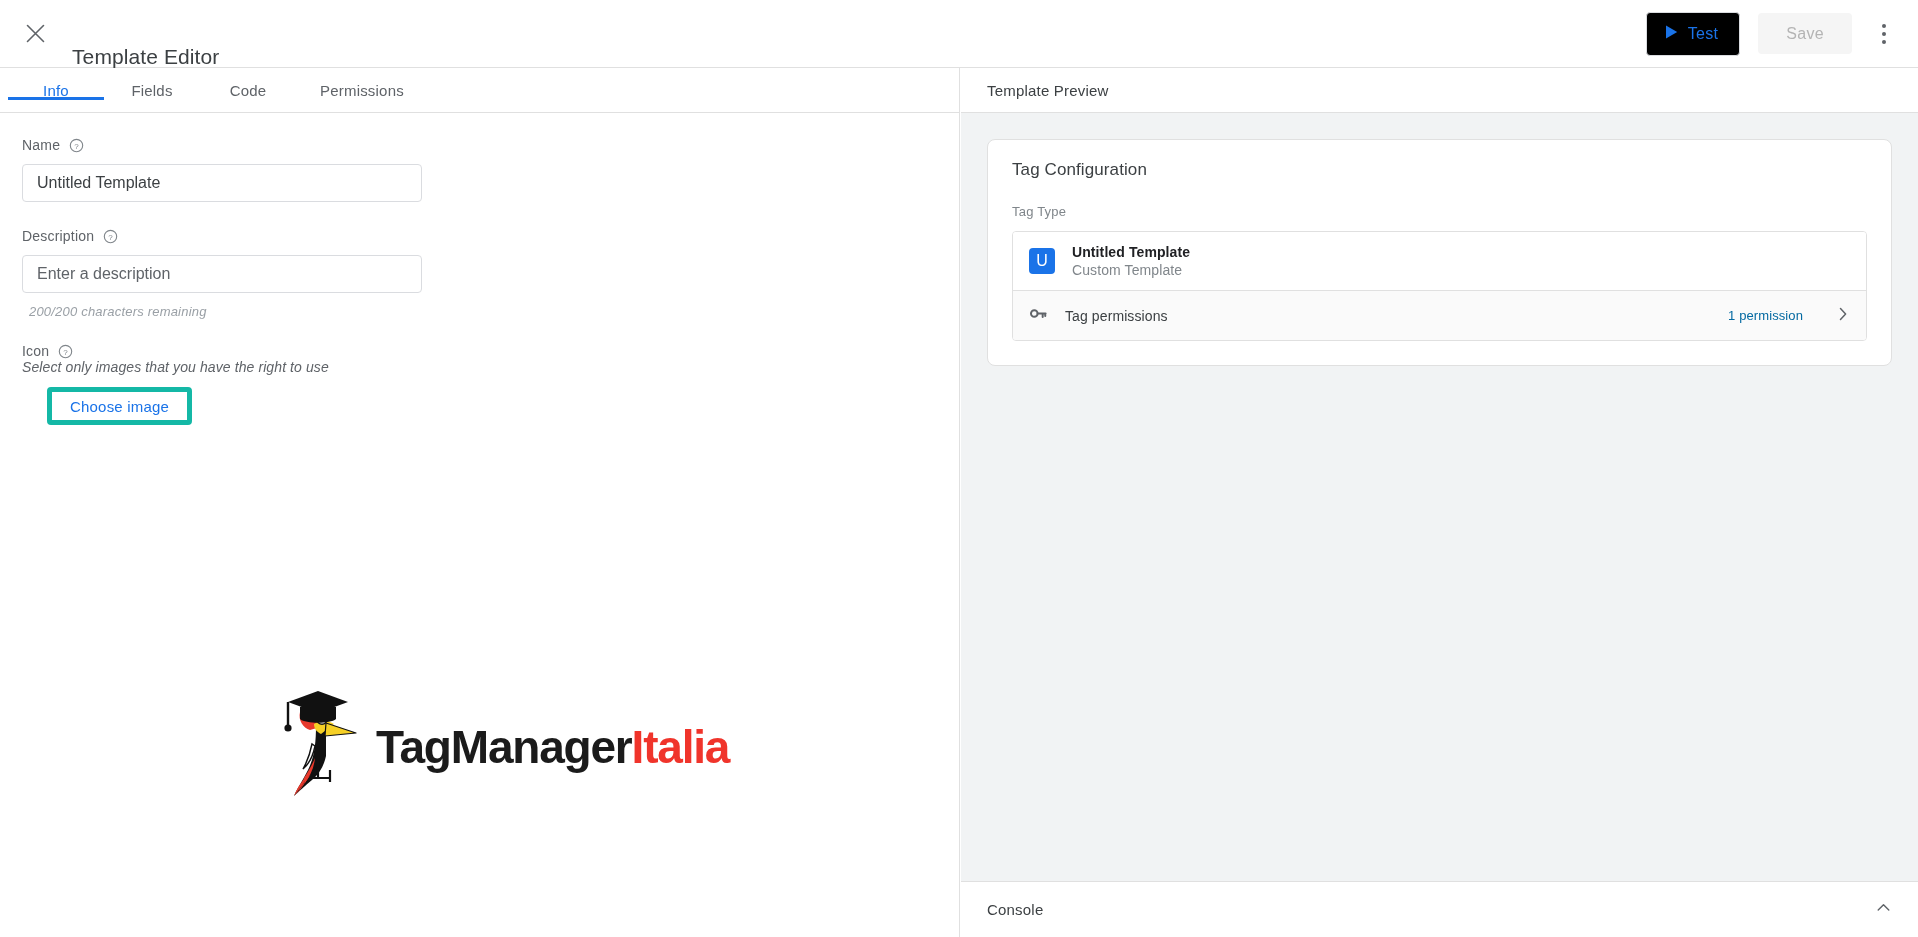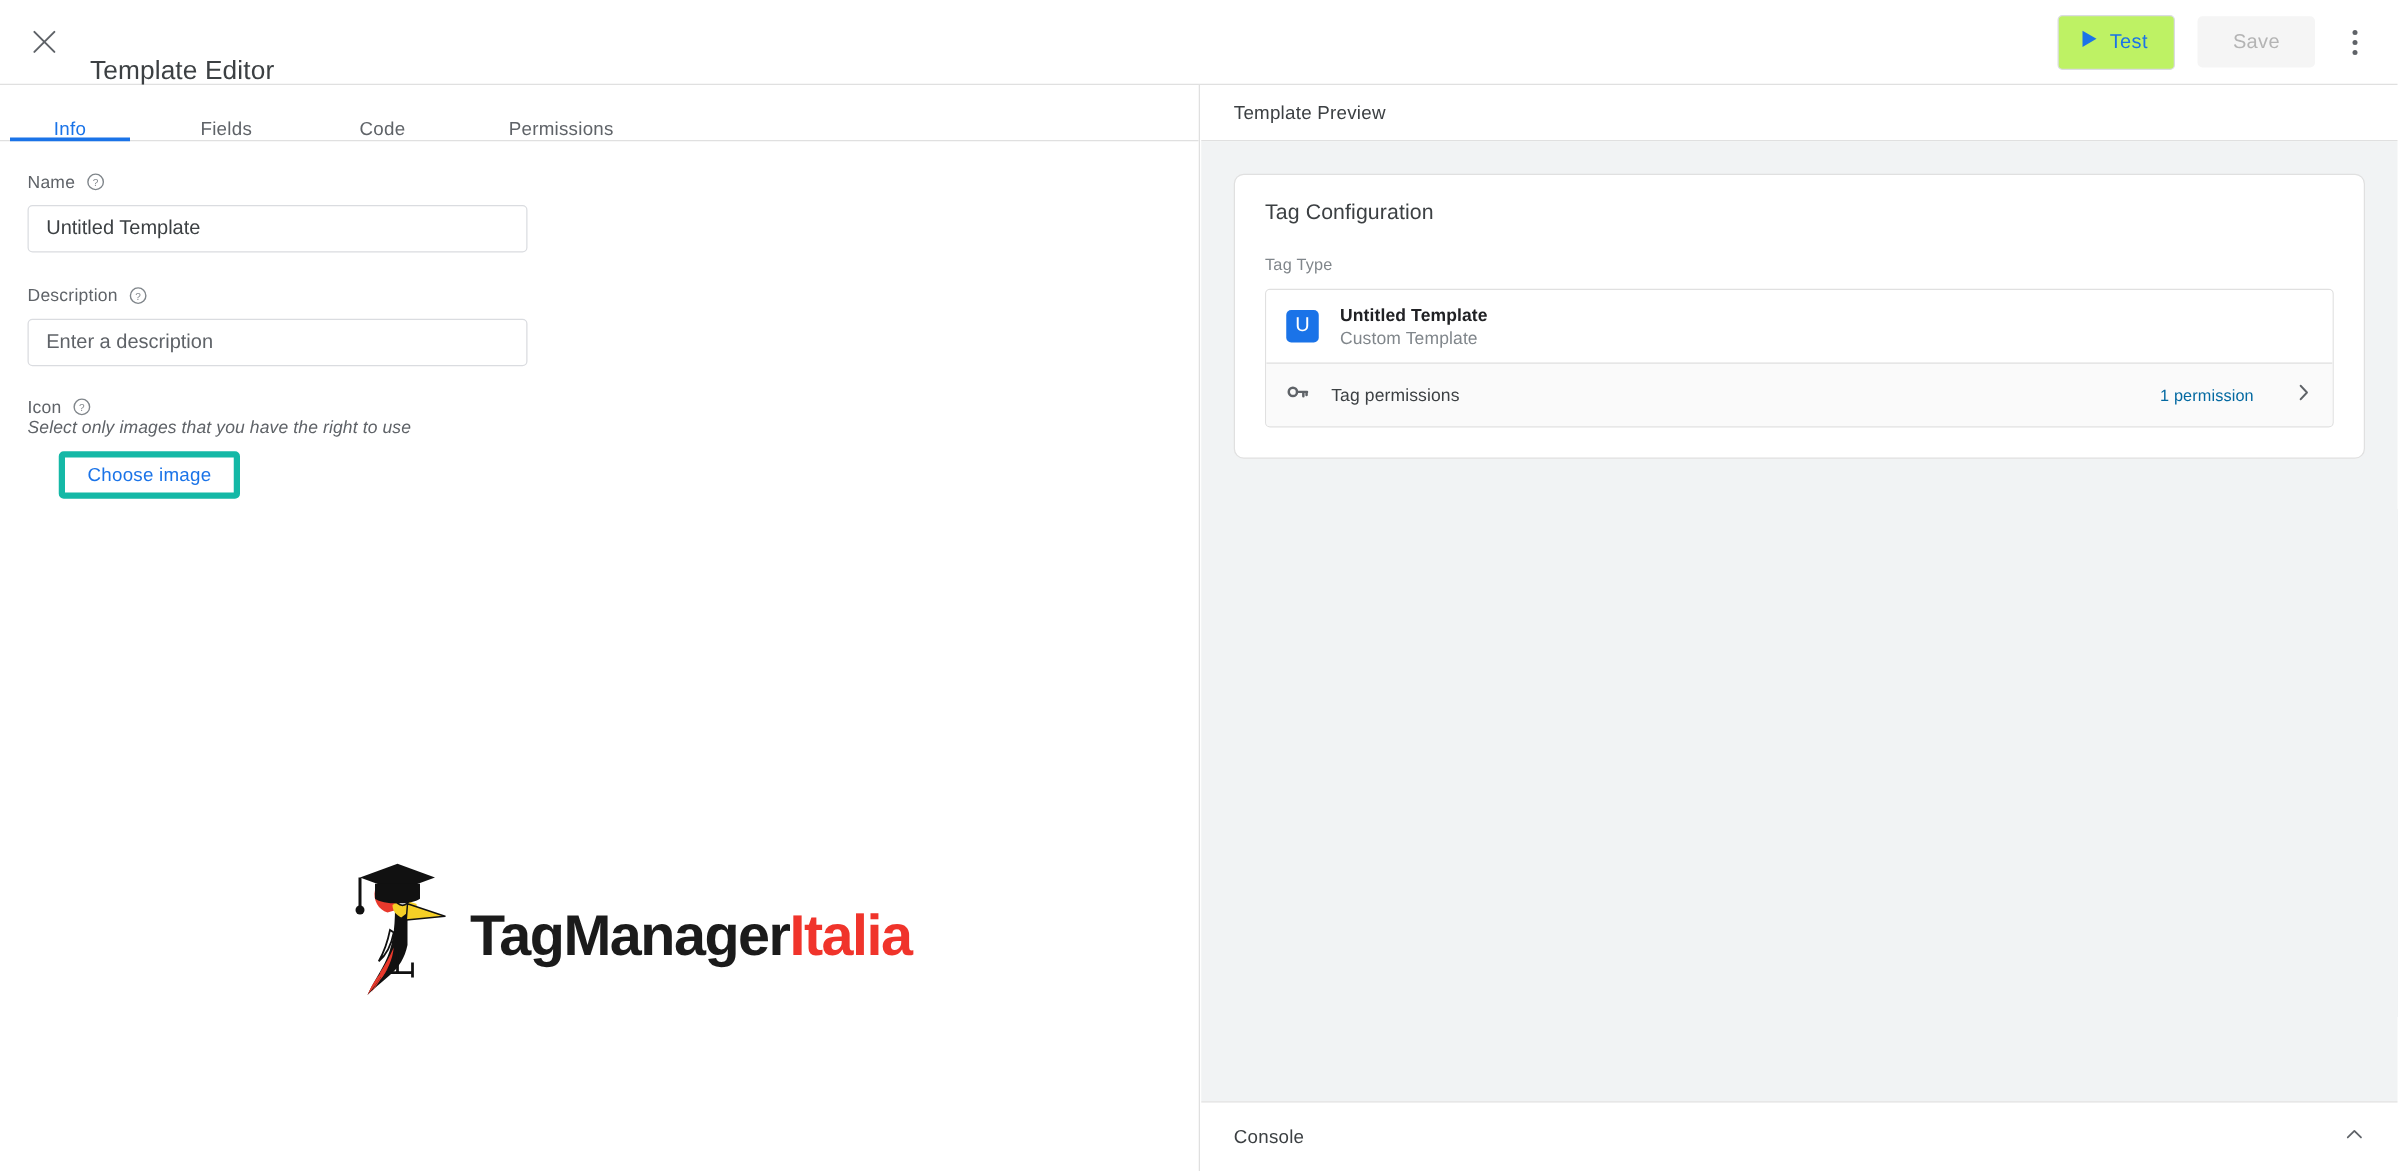--- a/index.html
+++ b/index.html
@@ -30,21 +30,21 @@
     letter-spacing: .1px;
     margin-top: 46px;
   }
   #topbar-actions {
     margin-left: auto; display: flex; align-items: center; padding-right: 14px;
   }
   #test-btn {
     display: flex; align-items: center; gap: 9px;
     height: 44px; padding: 0 21px 0 17px;
     border: 1px solid #dadce0; border-radius: 4px;
-    background: #bef264; cursor: pointer;
+    background: #000000; cursor: pointer;
   }
   #test-btn .label { color: #1a73e8; font-size: 16px; font-weight: 500; letter-spacing: .3px; }
   #save-btn {
     height: 41px; padding: 0 28px; margin-left: 18px;
     border: none; border-radius: 4px;
     background: #f5f5f5; color: #b4b4b4;
     font-size: 16px; font-weight: 500; letter-spacing: .3px;
     font-family: inherit; cursor: default;
   }
   #more-btn {
@@ -54,21 +54,21 @@
   }
   #more-btn i { display:block; width: 4px; height: 4px; border-radius: 50%; background: #5f6368; }
 
   
   #left-pane {
     position: absolute; left: 0; top: 68px; width: 960px; height: 869px;
     background: #fff; border-right: 1px solid #e0e0e0; overflow: hidden;
   }
   #tabbar {
     height: 45px; border-bottom: 1px solid #e0e0e0;
-    display: flex; align-items: flex-end; padding-left: 8px; gap: 29px;
+    display: flex; align-items: center; padding-left: 8px;
   }
   .tab {
     position: relative; display: flex; align-items: center; justify-content: center;
     padding: 0 24px; min-width: 96px;
     font-size: 15px; color: #5f6368; letter-spacing: .2px; cursor: pointer;
   }
   .tab.active { color: #1a73e8; font-weight: 500; }
   .tab.active::after {
     content:""; position: absolute; left: 0; right: 0; bottom: -1px;
     height: 3px; background: #1a73e8;
@@ -227,20 +227,21 @@
     <div class="field-label" style="margin-top:26px">
       <span>Description</span>
       <span class="help-icon">
         <svg width="15" height="15" viewBox="0 0 16 16" aria-hidden="true">
           <circle cx="8" cy="8" r="6.6" fill="none" stroke="#80868b" stroke-width="1.2"></circle>
           <text x="8" y="11.4" text-anchor="middle" font-size="8.6" fill="#80868b" font-family="Liberation Sans, sans-serif">?</text>
         </svg>
       </span>
     </div>
     <input class="text-input" id="description-input" type="text" placeholder="Enter a description" style="">
+    <div id="char-counter">200/200 characters remaining</div>
 
     
     <div class="field-label" id="icon-label">
       <span>Icon</span>
       <span class="help-icon">
         <svg width="15" height="15" viewBox="0 0 16 16" aria-hidden="true">
           <circle cx="8" cy="8" r="6.6" fill="none" stroke="#80868b" stroke-width="1.2"></circle>
           <text x="8" y="11.4" text-anchor="middle" font-size="8.6" fill="#80868b" font-family="Liberation Sans, sans-serif">?</text>
         </svg>
       </span>

